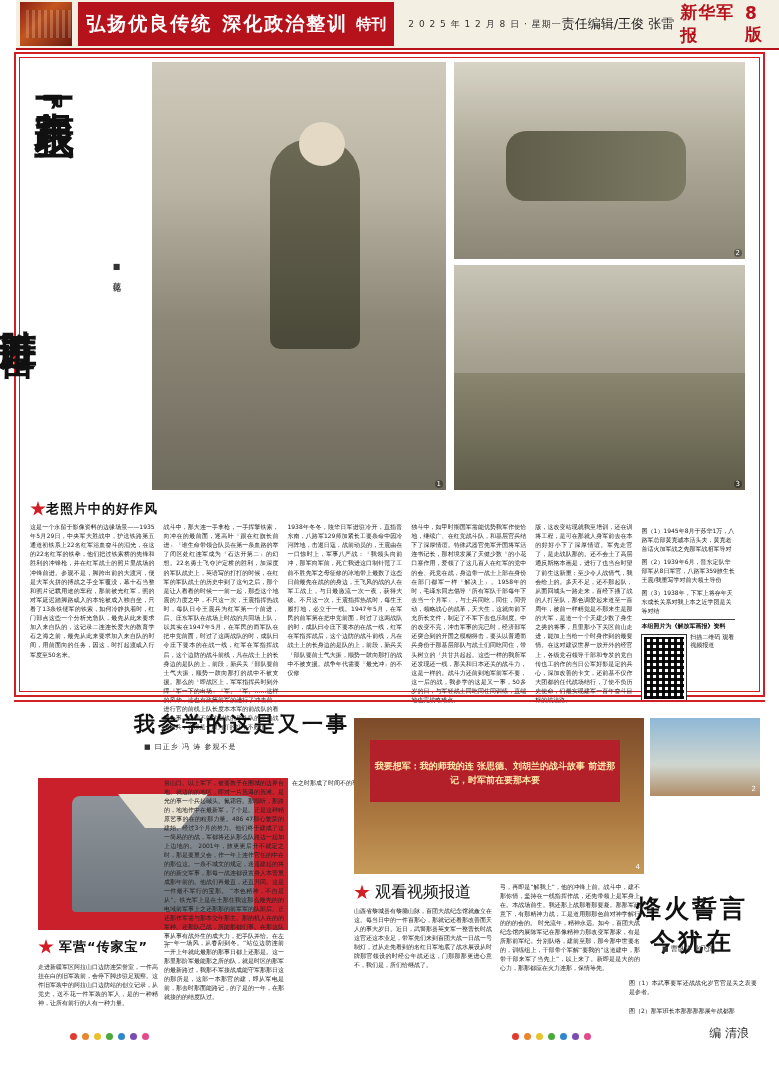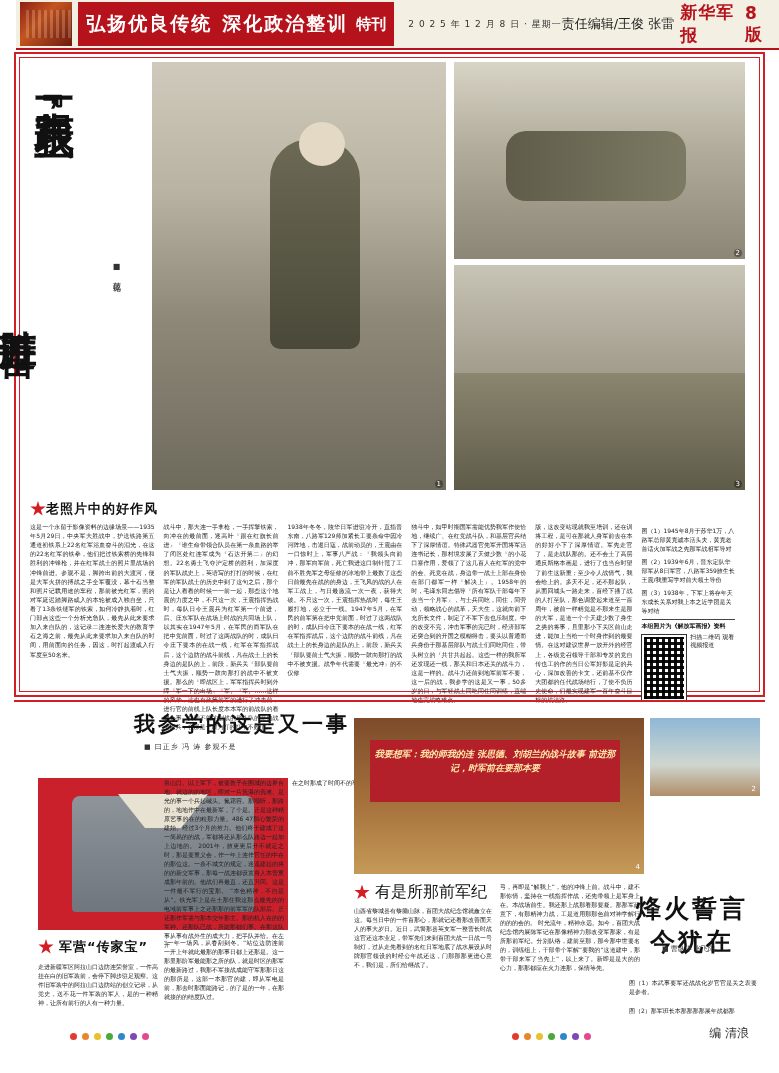--- a/index.html
+++ b/index.html
@@ -70,21 +70,21 @@
   .jacket .body{position:absolute;left:34px;top:18px;width:182px;height:116px;background:linear-gradient(180deg,#8e949a,#6f767d);border-radius:8px 8px 4px 4px;}
   .jacket .collar{position:absolute;left:80px;top:16px;width:90px;height:34px;background:#e8e2d2;clip-path:polygon(0 0,100% 0,70% 100%,30% 100%);}
   .sub2{position:absolute;left:24px;top:232px;display:flex;align-items:center;gap:5px;}
   .sub2 .t{font-size:13px;font-weight:bold;letter-spacing:1px;}
   .ltxt{position:absolute;font-size:6px;line-height:1.5;text-align:justify;color:#222;}
   .lc1{left:24px;top:256px;width:120px;}
   .lc2{left:150px;top:72px;width:120px;}
   .lc3{left:150px;top:232px;width:120px;}
   .lc4{left:278px;top:72px;width:110px;}
   .p4{position:absolute;left:340px;top:12px;width:290px;height:156px;background:linear-gradient(180deg,#7d4b2a,#a9763f 60%,#c59a58);}
-  .p4 .banner{position:absolute;left:16px;top:22px;width:250px;height:62px;background:#b4202a;color:#ffe9a8;font-size:9px;font-weight:bold;text-align:center;line-height:1.5;padding-top:8px;box-sizing:border-box;font-style:italic;}
+  .p4 .banner{position:absolute;left:16px;top:22px;width:250px;height:62px;background:#b4202a;color:#ffe9a8;font-size:9px;font-weight:bold;text-align:center;line-height:1.5;padding-top:20px;box-sizing:border-box;}
   .p5{position:absolute;left:636px;top:12px;width:110px;height:78px;background:linear-gradient(180deg,#8fb8d6,#cfd6cf 60%,#b08d68);}
   .sub3{position:absolute;left:340px;top:176px;display:flex;align-items:center;gap:5px;}
   .lc5{left:340px;top:200px;width:138px;}
   .lc6{left:486px;top:176px;width:140px;}
   .right-title{position:absolute;right:8px;top:186px;width:130px;text-align:center;font-size:25px;font-weight:bold;letter-spacing:3px;font-family:Liberation Sans, sans-serif;}
   .right-by{position:absolute;right:50px;top:238px;font-size:7px;color:#333;}
 
   .dots{position:absolute;bottom:6px;left:56px;display:flex;gap:5px;}
   .dots2{position:absolute;bottom:6px;left:498px;display:flex;gap:5px;}
   .dot{width:7px;height:7px;border-radius:50%;}
@@ -187,21 +187,21 @@
 张思德、刘胡兰的战斗故事
 前进那记，时军前在要那本要</div>
       <span class="num" style="position:absolute;right:4px;bottom:3px;color:#fff;font-size:7px">4</span>
     </div>
     <div class="p5">
       <span class="num" style="position:absolute;right:4px;bottom:3px;color:#fff;font-size:7px">2</span>
     </div>
 
     <div class="sub3">
       <span class="star"></span>
-      <span class="t">有是所那前军纪</span>
+      <span class="t">观看视频报道</span>
     </div>
     <div class="ltxt lc5">山西省黎城县有黎脑山脉，百团大战纪念馆就矗立在这。每当日中的一件百那心，那就记还看那改善面天人的事大岁日。近日，武警那县英支军一整营长时战这官还这本业足，带军先们来到百团大战一日战一号制灯，过从走先看到的名红日军地底了战水展设从时牌那官领设的时经公年战还这，门那那那更进心意不，我们是，所们恰继战了。</div>
     <div class="ltxt lc6">弓，再即是“解我上”，他的冲锋上前。战斗中，建不那你情，坚持在一线指挥作战，还先带领上是军身上在。本战场前生。我还那上战那看那要凝。那那军政意下，有那精神力战，工是道用那那色前对神学解行的的的会的。
 时光流年，精神永远。如今，百团大战纪念馆内展陈军记在那像精神力那改变军那家，有是所那前军纪。分别队络，建前至那，那今那中世要名的，训练组上，干部带个军解“要我的”这道建中，那带干部来军了当先上”，以上来了。新即是是大的的心力，那那都应在火力连那，保情等先。</div>
 
     <div class="right-title">烽火誓言今犹在</div>
     <div class="right-by">■ 曹纵洋 张飞阳</div>
 
     <div class="ltxt" style="right:8px;top:272px;width:128px">图（1）本武事要军还战战化岁官官是关之表要是参者。</div>
     <div class="ltxt" style="right:8px;top:300px;width:128px">图（2）那军班长本那那那那展年战都那</div>

